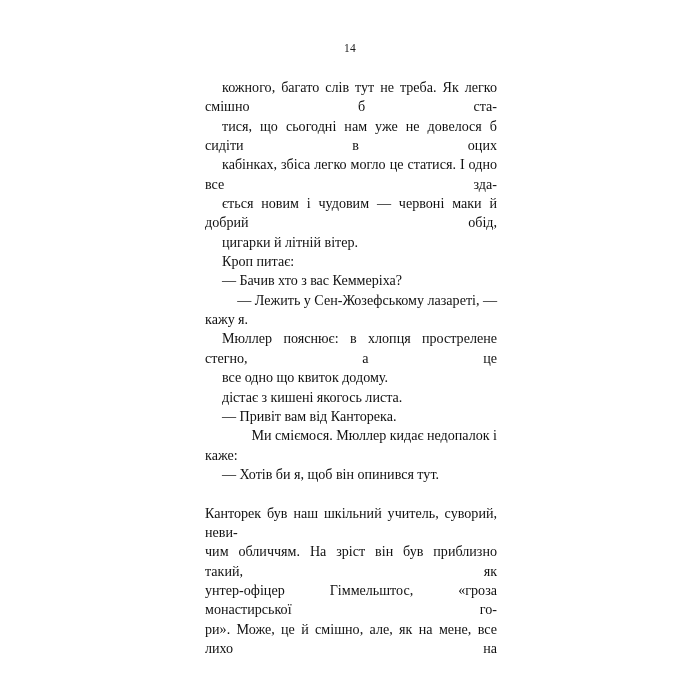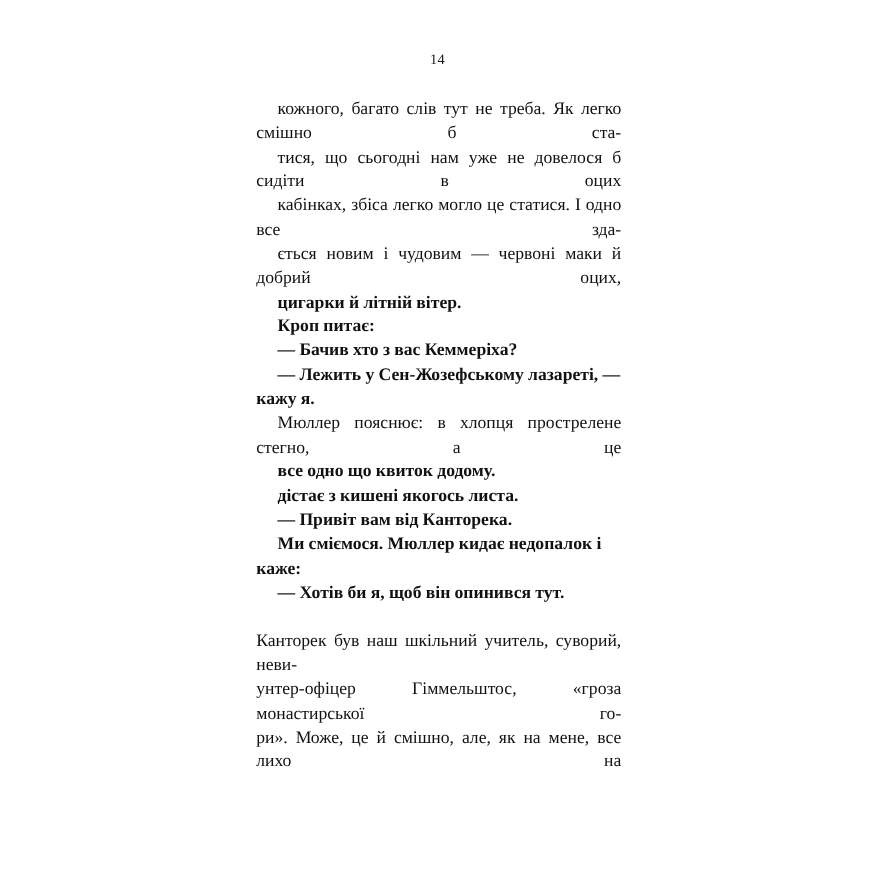--- a/index.html
+++ b/index.html
@@ -59,41 +59,40 @@
     font-size: 14.1px;
   }
   .justline {
     display: block;
     text-align: justify;
     text-align-last: justify;
     white-space: normal;
   }
   .lastline {
     display: block;
-    text-align: left;
+    text-align: right;
     text-align-last: left;
-    font-weight: bold;
   }
   .indentline {
     text-indent: 17px;
   }
 </style>
 </head>
 <body>
 
 <div class="page">
 
   <div class="folio">14</div>
 
   <div class="textblock" id="textblock">
       <div class="para">
         <span class="justline indentline">кожного, багато слів тут не треба. Як легко смішно б ста-</span>
         <span class="justline">тися, що сьогодні нам уже не довелося б сидіти в оцих</span>
         <span class="justline">кабінках, збіса легко могло це статися. І одно все зда-</span>
-        <span class="justline">ється новим і чудовим — червоні маки й добрий оцих,</span>
+        <span class="justline">ється новим і чудовим — червоні маки й добрий обід,</span>
         <span class="lastline">цигарки й літній вітер.</span>
       </div>
       <div class="para">
         <span class="lastline indentline">Кроп питає:</span>
       </div>
       <div class="para">
         <span class="lastline indentline">— Бачив хто з вас Кеммеріха?</span>
       </div>
       <div class="para">
         <span class="lastline indentline">— Лежить у Сен-Жозефському лазареті, — кажу я.</span>
@@ -110,18 +109,19 @@
       </div>
       <div class="para">
         <span class="lastline indentline">Ми сміємося. Мюллер кидає недопалок і каже:</span>
       </div>
       <div class="para">
         <span class="lastline indentline">— Хотів би я, щоб він опинився тут.</span>
       </div>
       <div class="gap">&nbsp;</div>
       <div class="para noindent">
         <span class="justline">Канторек був наш шкільний учитель, суворий, неви-</span>
+        <span class="justline">чим обличчям. На зріст він був приблизно такий, як</span>
         <span class="justline">унтер-офіцер Гіммельштос, «гроза монастирської го-</span>
         <span class="justline">ри». Може, це й смішно, але, як на мене, все лихо на</span>
       </div>
     </div>
 
 </div>
 
 </body></html>

